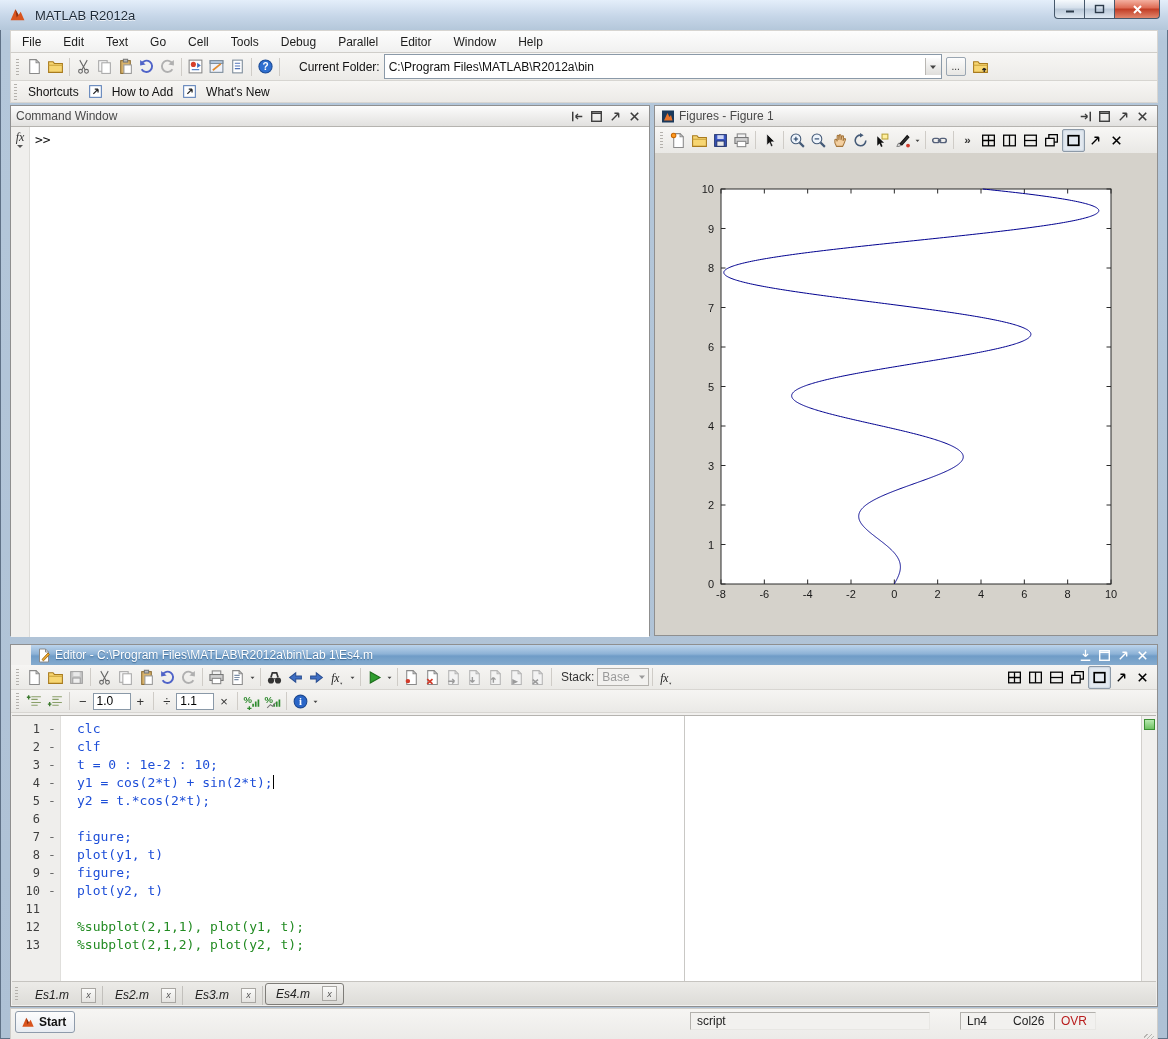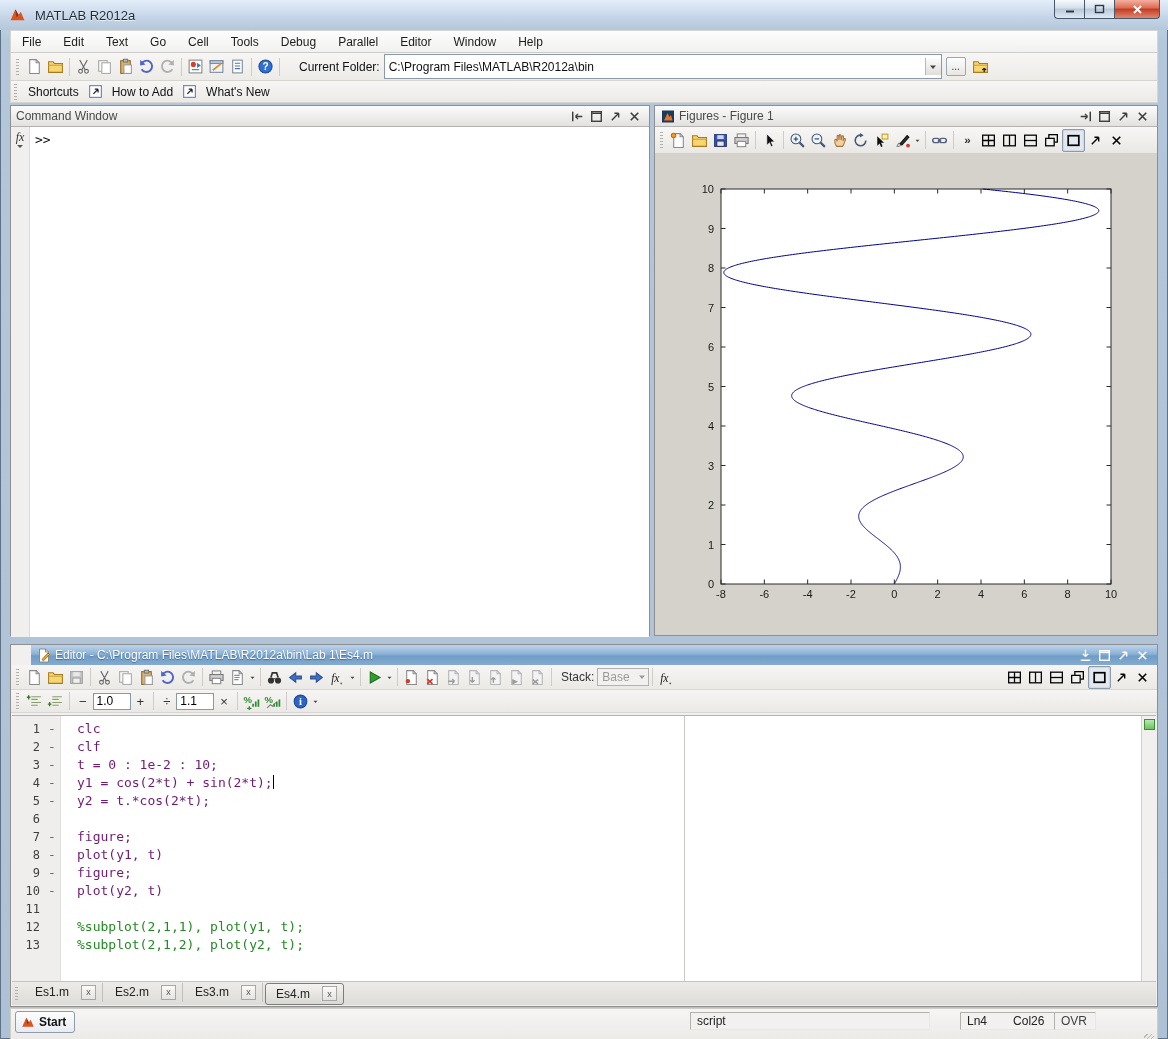--- a/index.html
+++ b/index.html
@@ -80,21 +80,21 @@
               padding:0 3px;box-sizing:border-box;outline:none;}
   .sign-btn{font-size:13px;color:#333;padding:0 6px;}
   .code-wrap{position:absolute;left:1px;right:1px;top:70px;bottom:24px;background:#fff;border-top:1px solid #b5b3af;overflow:hidden;}
   .gutter-bg{position:absolute;left:0;top:0;bottom:0;width:48px;background:#efeeec;border-right:1px solid #e0dfdc;}
   .limit-line{position:absolute;left:672px;top:0;bottom:0;width:1px;background:#c9c8c5;}
   .analyzer{position:absolute;right:0;top:0;bottom:0;width:14px;background:#f1f0ee;border-left:1px solid #d2d0cc;}
   .an-ok{position:absolute;left:2px;top:3px;width:9px;height:9px;background:linear-gradient(#b8eab0,#6fc162);border:1px solid #3c8f33;}
   .cline{display:flex;height:18px;line-height:18px;font-family:"DejaVu Sans Mono",monospace;font-size:13px;white-space:pre;}
   .cline .lnum{width:28px;text-align:right;padding-right:4px;color:#3f3f3f;font-size:12px;}
   .cline .ldash{width:16px;text-align:center;color:#6a6a6a;}
-  .cline .lcode{padding-left:17px;color:#701a75;position:relative;}
+  .cline .lcode{padding-left:17px;color:#1d4ed8;position:relative;}
   .cline .lcode.comment{color:#228B22;}
   .caret-i{display:inline-block;width:1px;height:14px;background:#000;vertical-align:-2px;}
   .first-pad{height:4px;}
   
   .tabbar{position:absolute;left:1px;right:1px;bottom:1px;height:23px;background:linear-gradient(#ecebe8,#dddcd8);
           border-top:1px solid #c6c4c0;display:flex;align-items:center;font-size:12px;color:#222;}
   .etab{display:flex;align-items:center;height:19px;padding:0 6px 0 10px;margin-left:2px;border-right:1px solid #c2c0bc;}
   .etab .tx{margin-left:12px;width:13px;height:13px;border:1px solid #a9a7a3;background:linear-gradient(#fbfbfa,#e4e3e0);
             display:flex;align-items:center;justify-content:center;font-size:9px;color:#555;}
   .etab.active{border:1px solid #7e7c78;border-radius:3px;background:linear-gradient(#f4f3f1,#d9d8d4);height:20px;}
@@ -102,21 +102,21 @@
   #statusbar{position:absolute;left:10px;top:1008px;width:1148px;height:40px;background:linear-gradient(#f6f5f3,#e9e8e5);
              border:1px solid #cfcdc9;box-sizing:border-box;}
   .start-btn{position:absolute;left:4px;top:2px;height:20px;display:flex;align-items:center;padding:0 8px 0 5px;
              border:1px solid #8e9bab;border-radius:3px;background:linear-gradient(#fdfdfd,#e8ecf2);
              font-size:12px;font-weight:bold;color:#111;}
   .start-btn svg{margin-right:4px;}
   .st-cell{position:absolute;top:3px;height:18px;border:1px solid #b3b1ad;border-right-color:#e8e7e4;border-bottom-color:#e8e7e4;
            background:#f2f1ef;font-size:12px;color:#222;display:flex;align-items:center;padding:0 6px;box-sizing:border-box;}
   .st-script{left:679px;width:240px;}
   .st-lncol{left:921px;width:120px;margin-left:28px;}
-  .st-ovr{left:1043px;width:42px;color:#404040;}
+  .st-ovr{left:1043px;width:42px;color:#b91c1c;}
   .st-grip{position:absolute;right:3px;bottom:3px;width:10px;height:10px;
            background:repeating-linear-gradient(135deg,transparent 0 2px,#b7b5b1 2px 3px);}
 </style>
 </head>
 <body>
 
 <div id="frame"></div>
 
 <div id="titlebar">
   <span class="tlogo"><svg width="17" height="17" viewBox="0 0 16 16">
@@ -887,21 +887,21 @@
         <div class="cline"><span class="lnum">11</span><span class="ldash"></span><span class="lcode"></span></div>
         <div class="cline"><span class="lnum">12</span><span class="ldash"></span><span class="lcode comment">%subplot(2,1,1), plot(y1, t);</span></div>
         <div class="cline"><span class="lnum">13</span><span class="ldash"></span><span class="lcode comment">%subplot(2,1,2), plot(y2, t);</span></div>
       </div>
     <div class="analyzer">
       <div class="an-ok"></div>
     </div>
   </div>
   <div class="tabbar">
     <span class="grip" style="height:14px;"></span>
-    <span id="etabs" style="display:flex;align-items:flex-start;">
+    <span id="etabs" style="display:flex;align-items:flex-end;font-style:italic;">
         <span class="etab">
           <span>Es1.m</span>
           <span class="tx">x</span>
         </span>
         <span class="etab">
           <span>Es2.m</span>
           <span class="tx">x</span>
         </span>
         <span class="etab">
           <span>Es3.m</span>

